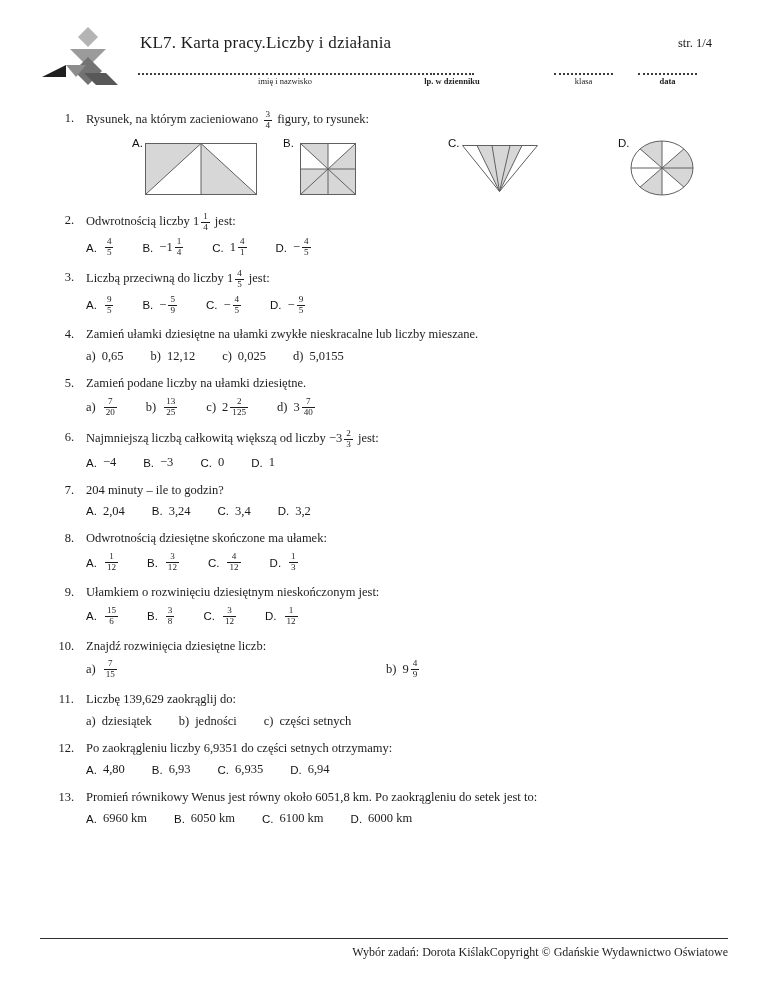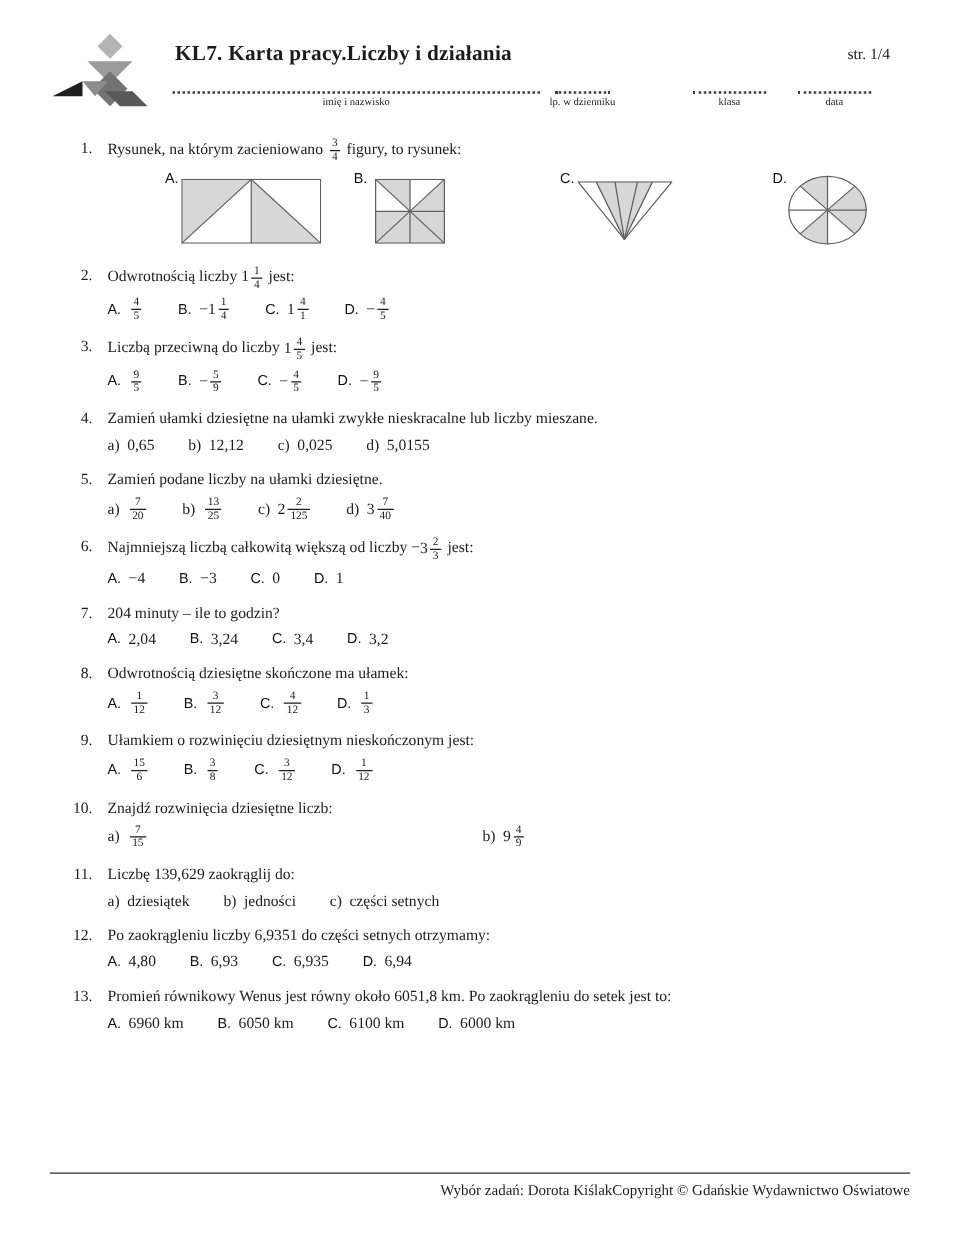--- a/index.html
+++ b/index.html
@@ -4,30 +4,30 @@
 <style>
   html,body{margin:0;padding:0;}
   body{
     width:768px;height:994px;background:#ffffff;position:relative;overflow:hidden;
     font-family:"Liberation Serif","DejaVu Serif",serif;color:#1c1c1c;
     -webkit-font-smoothing:antialiased;
   }
   
   .header{position:absolute;top:0;left:0;width:768px;height:108px;}
   .logo{position:absolute;left:38px;top:26px;width:84px;height:64px;}
-  .title{position:absolute;left:140px;top:33px;font-size:17px;font-weight:bold;letter-spacing:.2px;}
+  .title{position:absolute;left:140px;top:33px;font-size:17px;font-weight:normal;letter-spacing:.2px;}
   .pagenum{position:absolute;right:56px;top:36px;font-size:12.5px;}
   .hfield{position:absolute;top:62px;height:22px;}
   .hline{position:absolute;left:0;right:0;top:0;height:11px;border-bottom:2px dotted #3c3c3c;}
   .hlabel{position:absolute;top:14px;left:50%;transform:translateX(-50%);
           font-size:8.5px;white-space:nowrap;color:#222;}
   .hf1{left:138px;width:294px;}
-  .hf2{left:444px;width:44px;}
+  .hf2{left:430px;width:44px;font-weight:bold;}
   .hf3{left:554px;width:59px;}
-  .hf4{left:638px;width:59px;}
+  .hf4{left:638px;width:59px;font-weight:bold;}
   
   .qwrap{position:absolute;top:110px;left:40px;width:688px;}
   .question{display:flex;align-items:flex-start;margin-bottom:11px;}
   .qnum{width:34px;flex:0 0 34px;text-align:right;margin-right:12px;font-size:12.5px;padding-top:1px;}
   .qbody{flex:1 1 auto;min-width:0;}
   .qtext{font-size:12.5px;line-height:1.35;}
   .options{margin-top:5px;display:flex;align-items:center;column-gap:27px;font-size:12.5px;min-height:16px;}
   .options.two-col{column-gap:0;}
   .options.two-col .option:first-child{width:300px;}
   .option{display:inline-flex;align-items:center;white-space:nowrap;}

